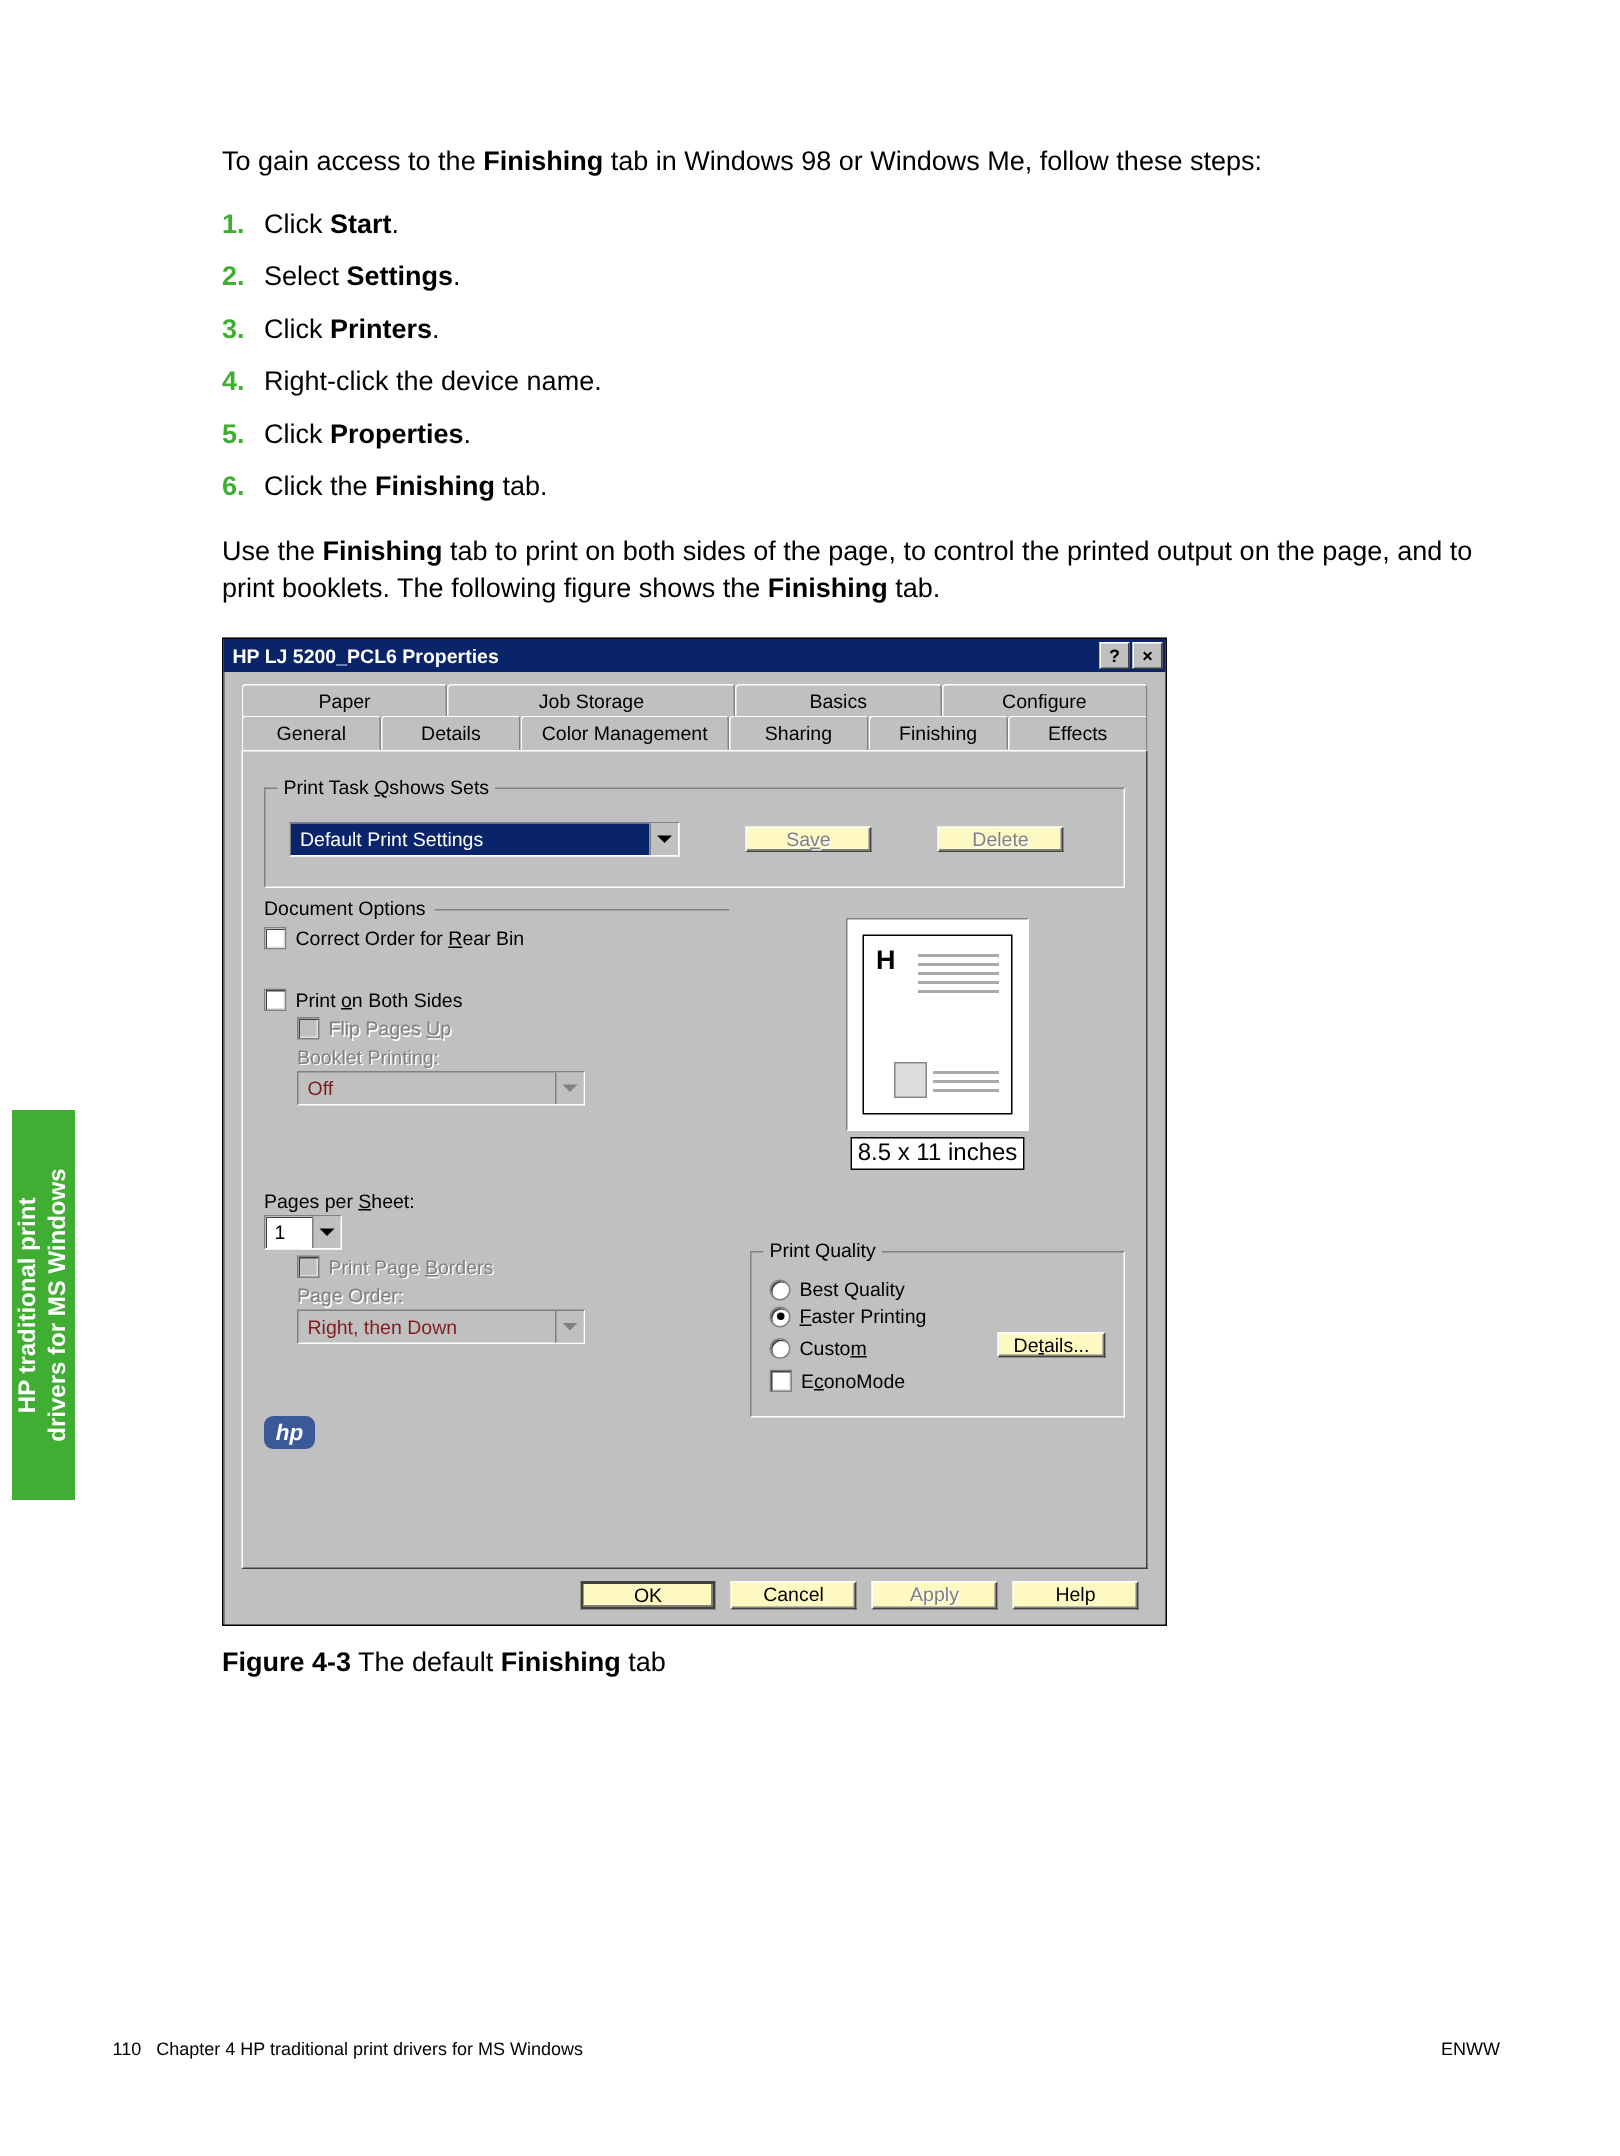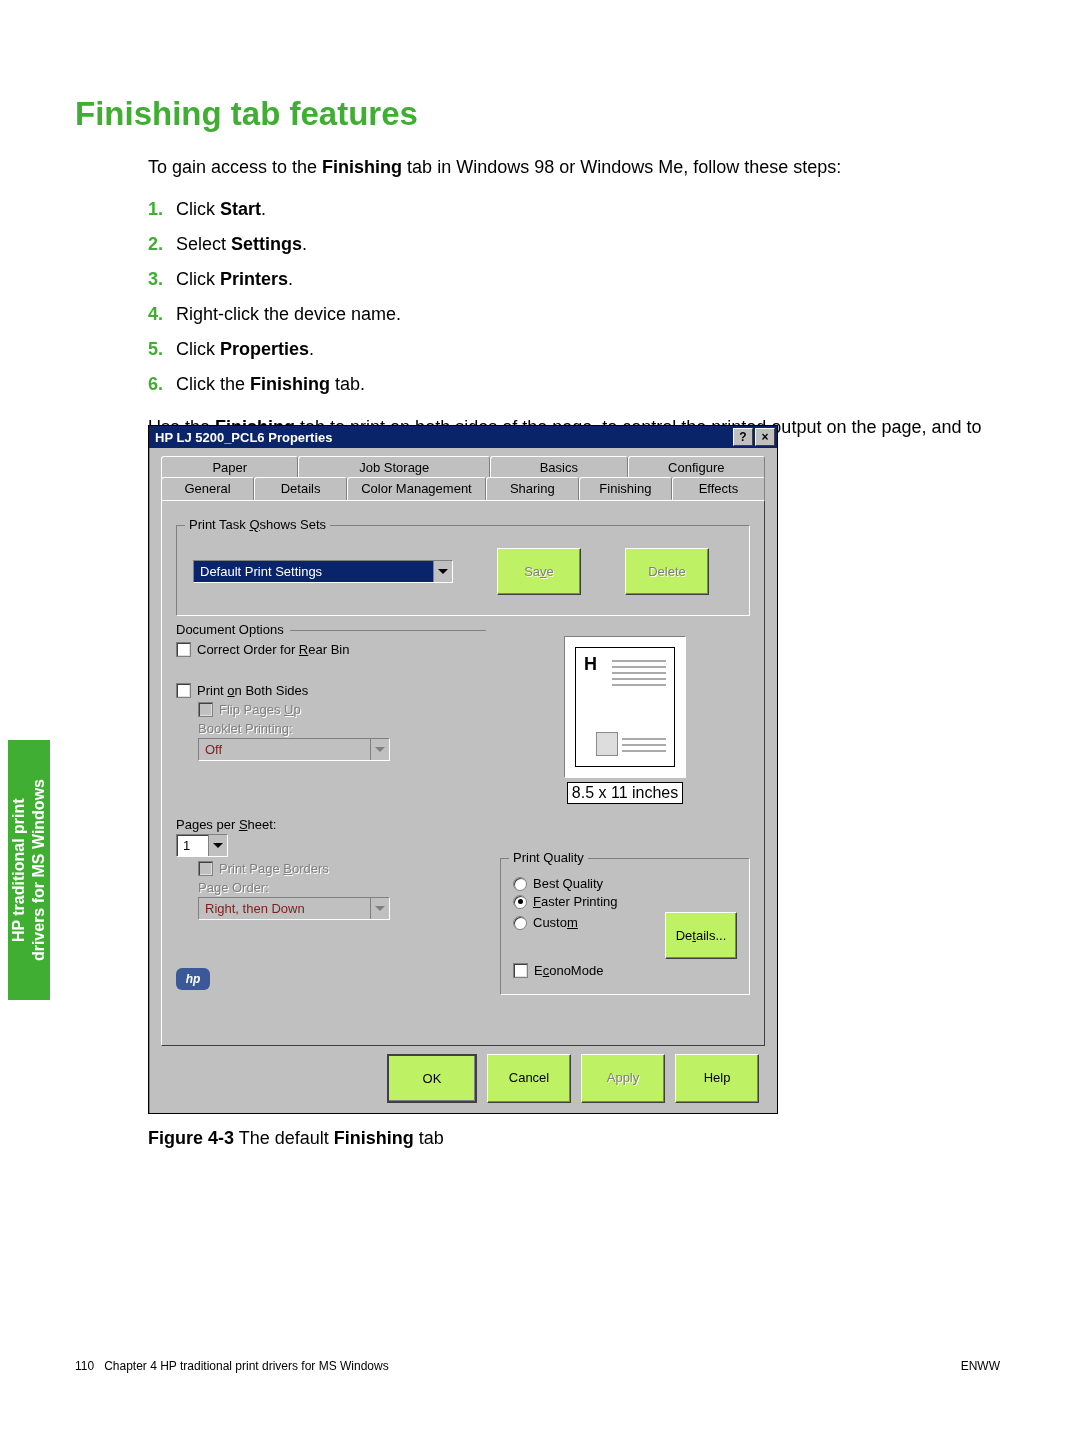--- a/index.html
+++ b/index.html
@@ -28,57 +28,56 @@
   .group{border:1px solid #808080;border-right-color:#fff;border-bottom-color:#fff;position:relative;margin:14px 0;padding:14px 12px 12px 12px}
   .group-label{position:absolute;top:-9px;left:8px;background:#c0c0c0;padding:0 4px;font-size:13px}
   .combo{display:inline-flex;align-items:stretch;background:#fff;border:1px solid #808080;border-right-color:#fff;border-bottom-color:#fff;height:21px}
   .combo.sunken{box-shadow:inset 1px 1px 0 #404040}
   .combo .val{padding:3px 6px;font-size:13px;min-width:10px}
   .combo .arrow{width:18px;background:#c0c0c0;border-left:1px solid #808080;display:flex;align-items:center;justify-content:center}
   .combo .arrow::after{content:"";border:5px solid transparent;border-top-color:#000;margin-top:4px}
   .combo.disabled{background:#c0c0c0}
   .combo.disabled .val{color:#7f1d1d}
   .combo.disabled .arrow::after{border-top-color:#808080}
-  .btn{background:#bef264;border:1px solid #fff;border-right-color:#404040;border-bottom-color:#404040;box-shadow:inset -1px -1px 0 #808080;padding:15px 0;text-align:center;font-size:13px;min-width:82px;display:inline-block}
+  .btn{background:#fef9c3;border:1px solid #fff;border-right-color:#404040;border-bottom-color:#404040;box-shadow:inset -1px -1px 0 #808080;padding:0 0;text-align:center;font-size:13px;min-width:82px;display:inline-block}
   .btn.disabled{color:#808080;text-shadow:1px 1px 0 #fff}
   .chk{display:flex;align-items:center;gap:6px;margin:4px 0}
   .chk .box{width:13px;height:13px;background:#fff;border:1px solid #808080;box-shadow:inset 1px 1px 0 #404040,inset -1px -1px 0 #dfdfdf}
   .chk.disabled .box{background:#c0c0c0}
   .chk.disabled{color:#808080;text-shadow:1px 1px 0 #fff}
   .radio{display:flex;align-items:center;gap:6px;margin:3px 0}
   .radio .dot{width:12px;height:12px;border-radius:50%;background:#fff;border:1px solid #808080;box-shadow:inset 1px 1px 0 #404040;display:flex;align-items:center;justify-content:center}
   .radio.sel .dot::after{content:"";width:5px;height:5px;background:#000;border-radius:50%}
   .u{text-decoration:underline}
   .preview{width:120px;height:140px;border:1px solid #808080;border-right-color:#fff;border-bottom-color:#fff;background:#fff;margin:0 auto;position:relative}
   .preview .pg{position:absolute;inset:10px;border:1px solid #000;background:#fff}
   .preview .lines{position:absolute;top:8px;right:8px;left:36px}
   .preview .lines div{height:2px;background:#aaa;margin:4px 0}
   .preview .H{position:absolute;top:6px;left:8px;font-weight:bold;font-size:18px;font-family:Arial}
   .preview .rect{position:absolute;width:20px;height:22px;border:1px solid #888;bottom:10px;left:20px;background:#ddd}
   .previewLbl{border:1px solid #000;background:#fff;padding:1px 4px;font-size:16px;display:inline-block;margin-top:4px}
   .cols{display:flex;gap:14px}
   .col{flex:1}
   .bottombar{display:flex;justify-content:flex-end;gap:10px;padding:8px 6px 0 0}
-  .logo{width:34px;height:22px;background:#3b5998;border-radius:6px;display:flex;align-items:center;justify-content:center;color:#fff;font-style:italic;font-weight:bold;font-size:12px;margin-top:48px}
+  .logo{width:34px;height:22px;background:#3b5998;border-radius:6px;display:flex;align-items:center;justify-content:center;color:#fff;font-style:italic;font-weight:bold;font-size:15px;margin-top:48px}
   .caption{margin-top:14px;font-size:18px}
   .footer{position:absolute;bottom:64px;left:75px;right:80px;display:flex;justify-content:space-between;font-size:12px}
   .sidetab{position:absolute;left:8px;top:740px;width:42px;height:260px;background:#3fae32;color:#fff;display:flex;align-items:center;justify-content:center}
   .sidetab .txt{writing-mode:vertical-rl;transform:rotate(180deg);font-size:16px;font-weight:bold;line-height:1.25;text-align:center;white-space:pre-line}
 </style>
 </head>
 <body>
 
 <div class="page">
   <div class="sidetab">
       <div class="txt">HP traditional print
 drivers for MS Windows</div>
     </div>
 
   <div class="content">
-    <div class="h1">Finishing tab features</div>
 
     <div class="p indent">
       <span>To gain access to the </span><span class="bold">Finishing</span><span> tab in Windows 98 or Windows Me, follow these steps:</span>
     </div>
 
     <ol class="steps">
       <li><span class="num">1.</span><span>Click </span><span class="bold">Start</span><span>.</span></li>
       <li><span class="num">2.</span><span>Select </span><span class="bold">Settings</span><span>.</span></li>
       <li><span class="num">3.</span><span>Click </span><span class="bold">Printers</span><span>.</span></li>
       <li><span class="num">4.</span><span>Right-click the device name.</span></li>

